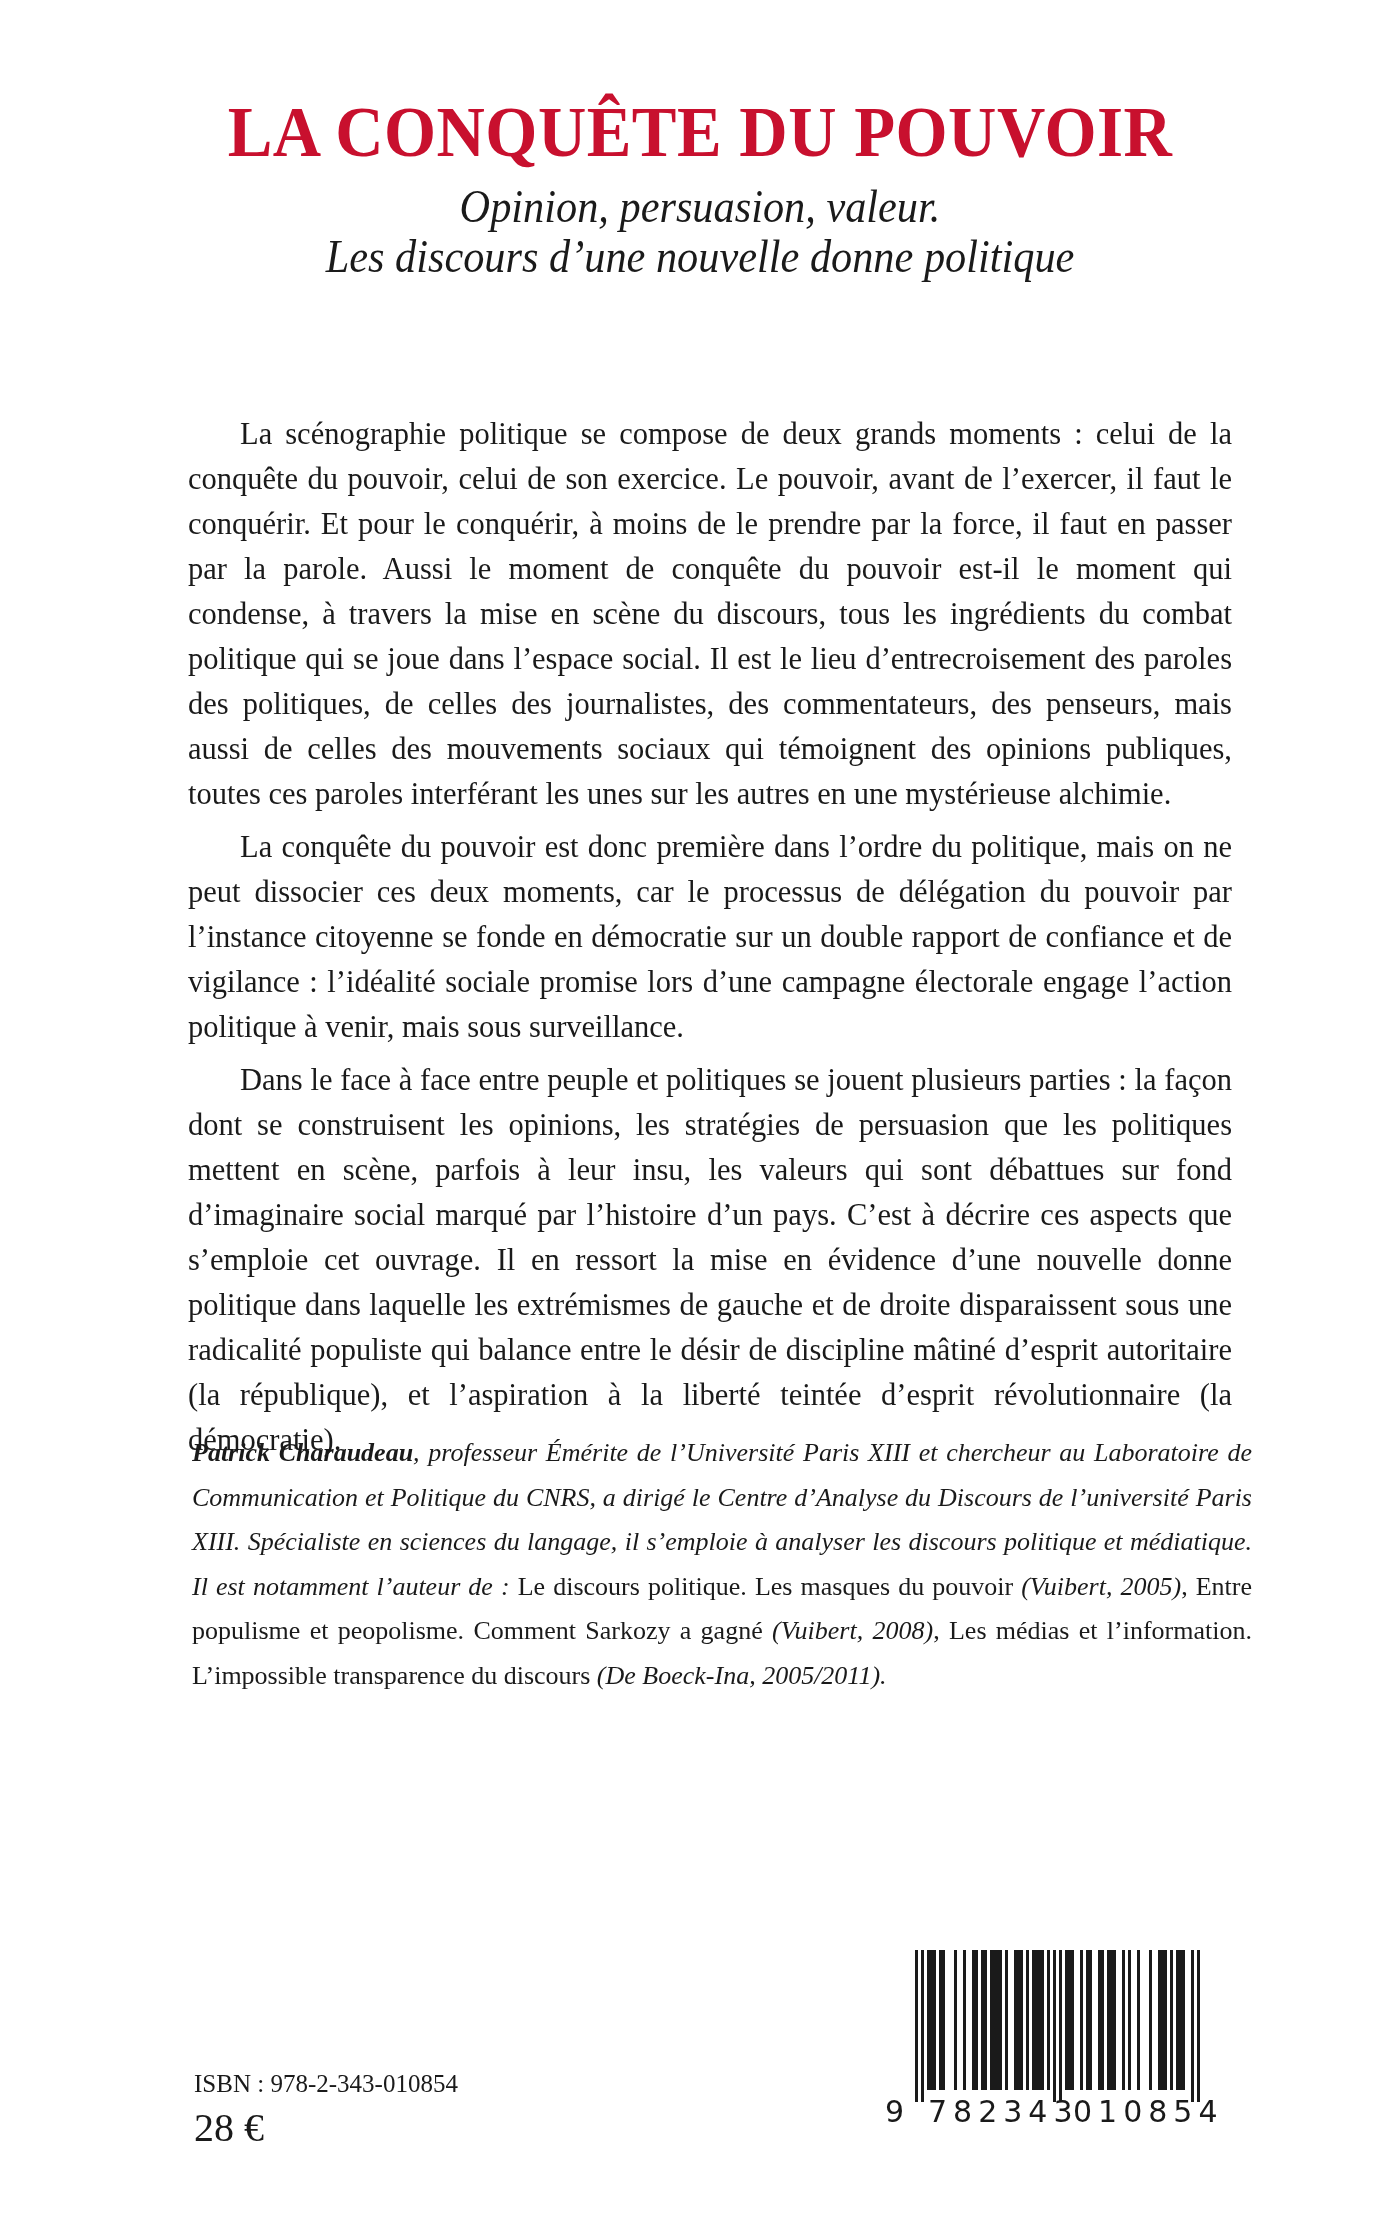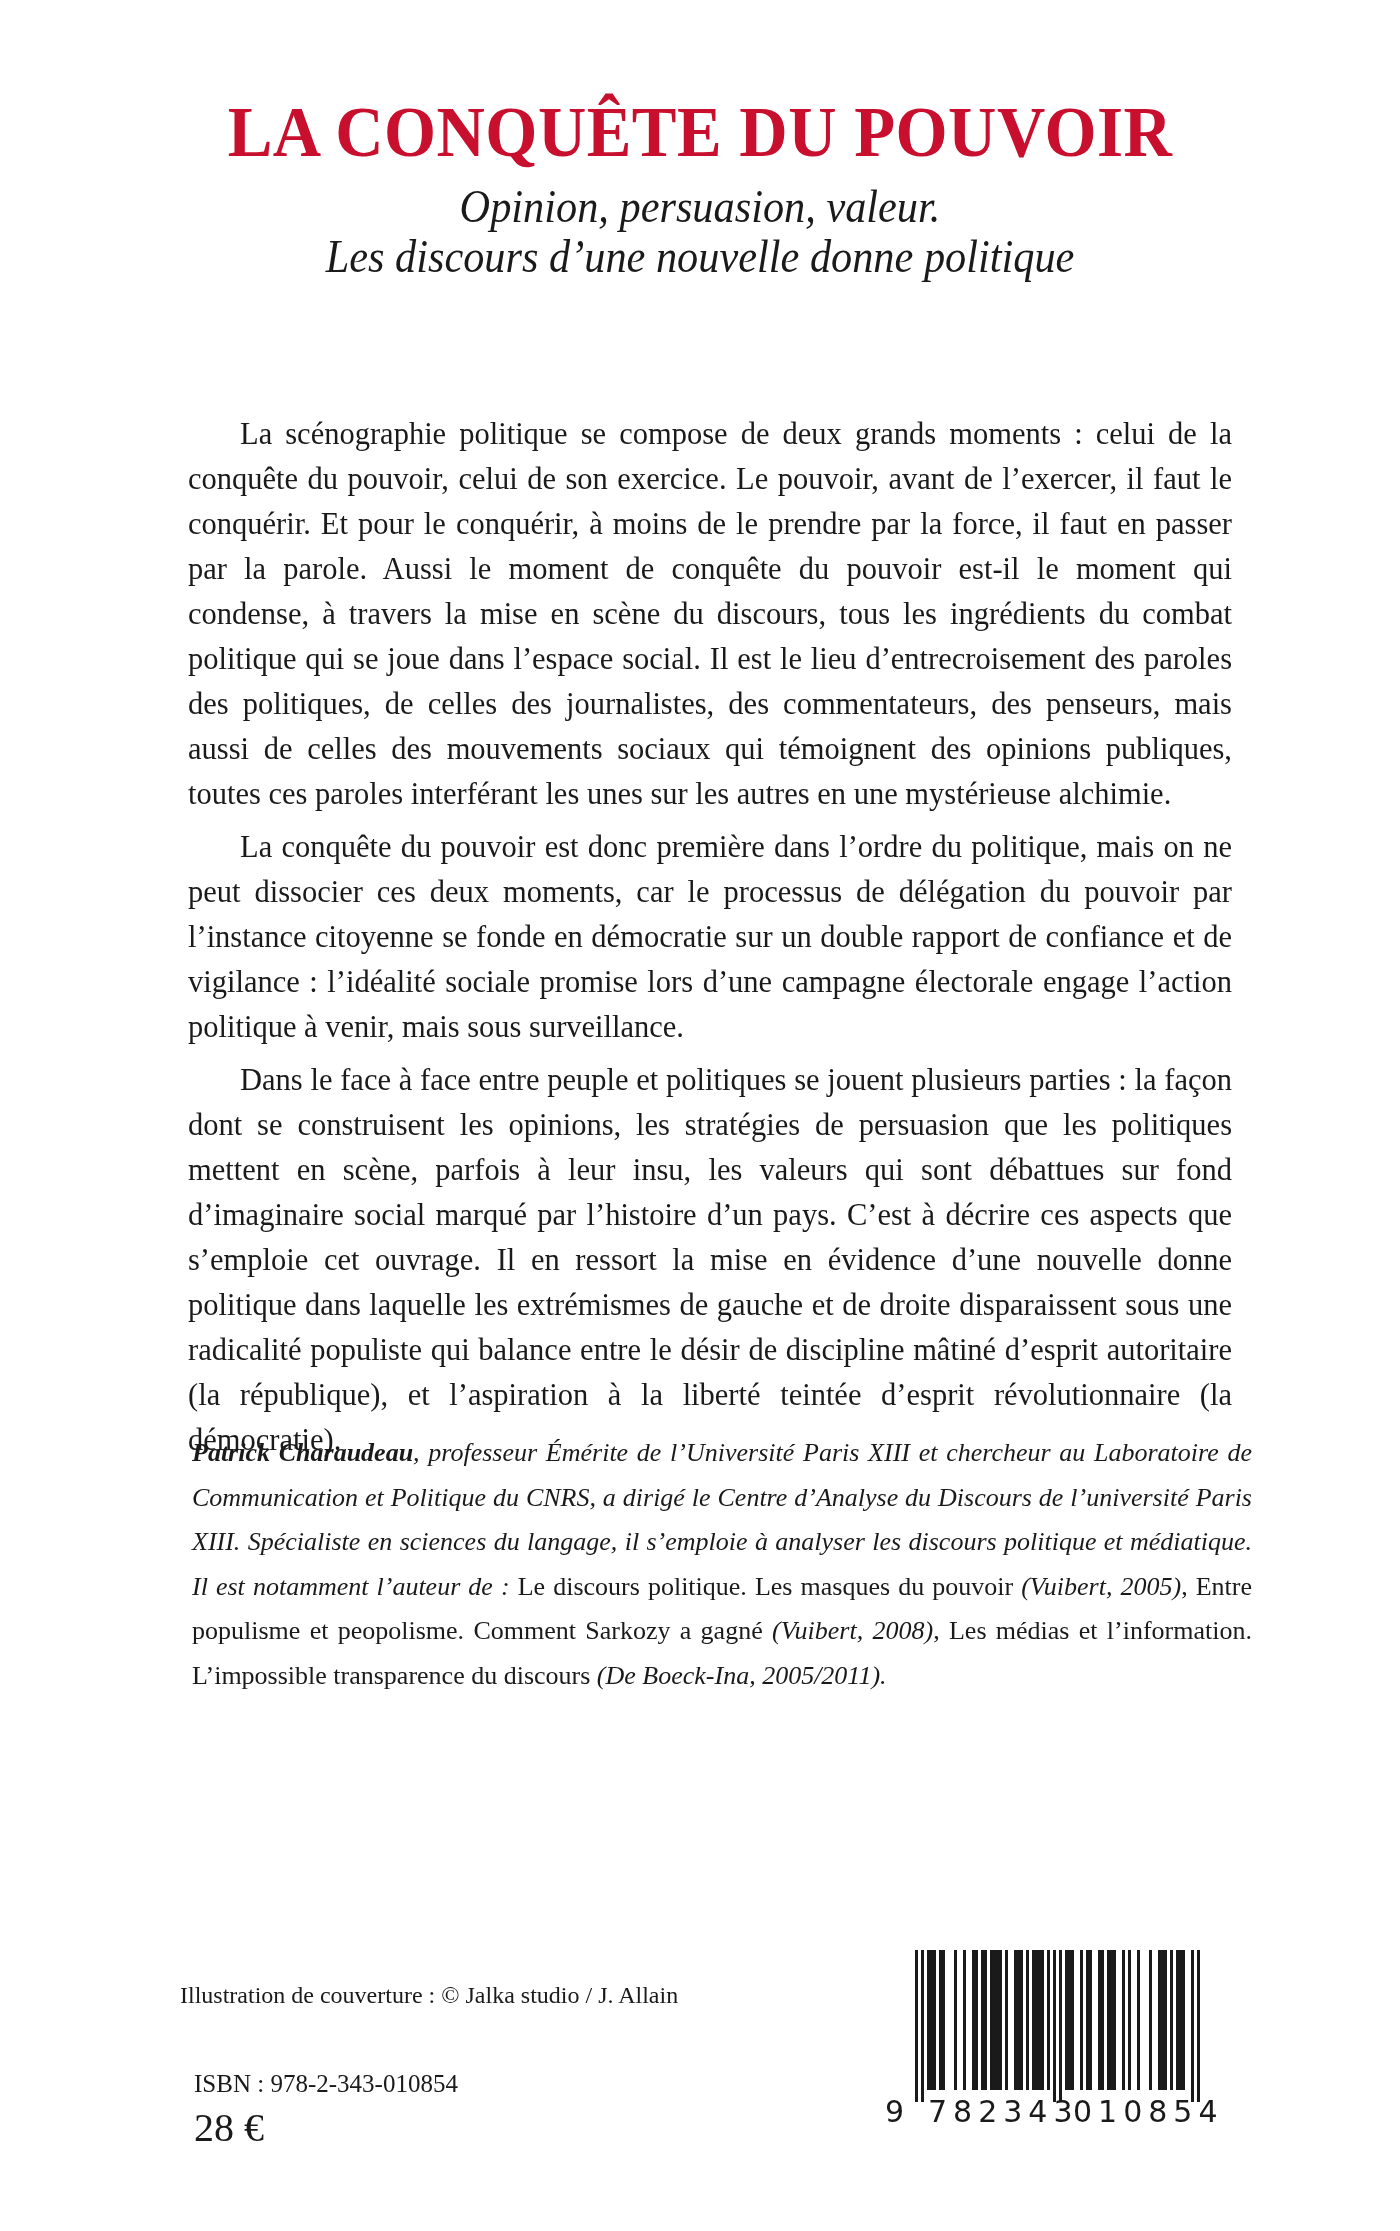--- a/index.html
+++ b/index.html
@@ -134,21 +134,20 @@
   </div>
 
   <div class="body-text">
     <p>La scénographie politique se compose de deux grands moments : celui de la conquête du pouvoir, celui de son exercice. Le pouvoir, avant de l’exercer, il faut le conquérir. Et pour le conquérir, à moins de le prendre par la force, il faut en passer par la parole. Aussi le moment de conquête du pouvoir est-il le moment qui condense, à travers la mise en scène du discours, tous les ingrédients du combat politique qui se joue dans l’espace social. Il est le lieu d’entrecroisement des paroles des politiques, de celles des journalistes, des commentateurs, des penseurs, mais aussi de celles des mouvements sociaux qui témoignent des opinions publiques, toutes ces paroles interférant les unes sur les autres en une mystérieuse alchimie.</p>
     <p>La conquête du pouvoir est donc première dans l’ordre du politique, mais on ne peut dissocier ces deux moments, car le processus de délégation du pouvoir par l’instance citoyenne se fonde en démocratie sur un double rapport de confiance et de vigilance : l’idéalité sociale promise lors d’une campagne électorale engage l’action politique à venir, mais sous surveillance.</p>
     <p>Dans le face à face entre peuple et politiques se jouent plusieurs parties : la façon dont se construisent les opinions, les stratégies de persuasion que les politiques mettent en scène, parfois à leur insu, les valeurs qui sont débattues sur fond d’imaginaire social marqué par l’histoire d’un pays. C’est à décrire ces aspects que s’emploie cet ouvrage. Il en ressort la mise en évidence d’une nouvelle donne politique dans laquelle les extrémismes de gauche et de droite disparaissent sous une radicalité populiste qui balance entre le désir de discipline mâtiné d’esprit autoritaire (la république), et l’aspiration à la liberté teintée d’esprit révolutionnaire (la démocratie).</p>
   </div>
 
   <p class="bio"><span class="author-name">Patrick Charaudeau</span><span class="it">, professeur Émérite de l’Université Paris XIII et chercheur au Laboratoire de Communication et Politique du CNRS, a dirigé le Centre d’Analyse du Discours de l’université Paris XIII. Spécialiste en sciences du langage, il s’emploie à analyser les discours politique et médiatique. Il est  notamment l’auteur de :</span><span class="rm"> Le discours politique. Les masques du pouvoir </span><span class="it">(Vuibert, 2005)</span><span class="rm">, </span><span class="rm">Entre populisme et peopolisme. Comment Sarkozy a gagné </span><span class="it">(Vuibert, 2008)</span><span class="rm">, </span><span class="rm">Les médias et l’information. L’impossible transparence du discours </span><span class="it">(De Boeck-Ina, 2005/2011).</span></p>
 
-  <p class="credit">Illustration de couverture : © Jalka studio / J. Allain</p>
   <p class="isbn">ISBN : 978-2-343-010854</p>
   <p class="price">28 €</p>
 
   <div class="barcode">
     <svg id="barcode-svg" width="340" height="180" viewBox="0 0 340 180">
       <g id="barcode-bars" fill="#1a1a1a">
           <rect x="30" y="0" width="3" height="152"></rect>
           <rect x="36" y="0" width="3" height="152"></rect>
           <rect x="42" y="0" width="9" height="140"></rect>
           <rect x="54" y="0" width="6" height="140"></rect>

